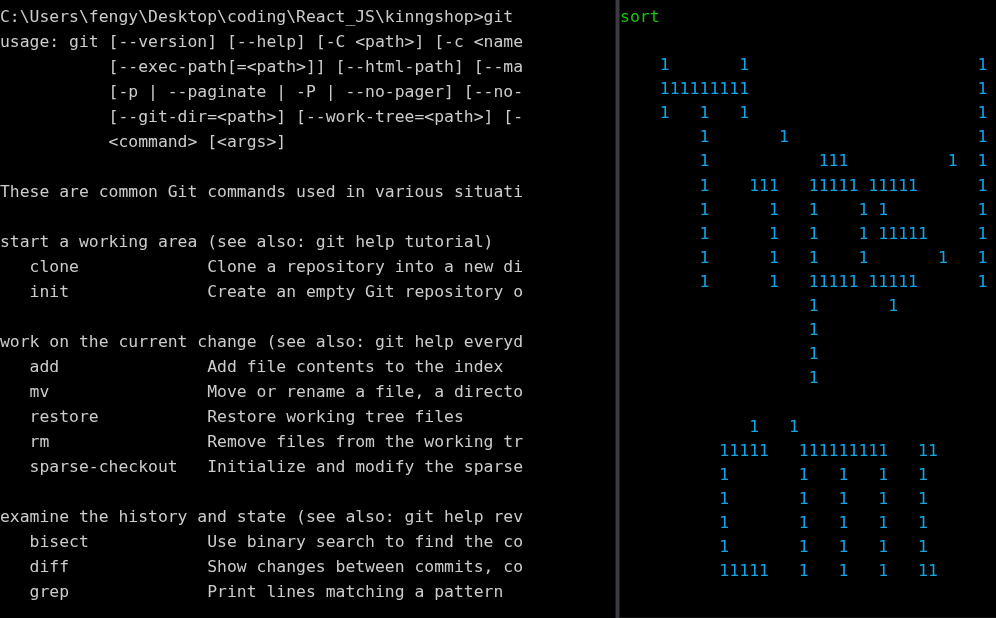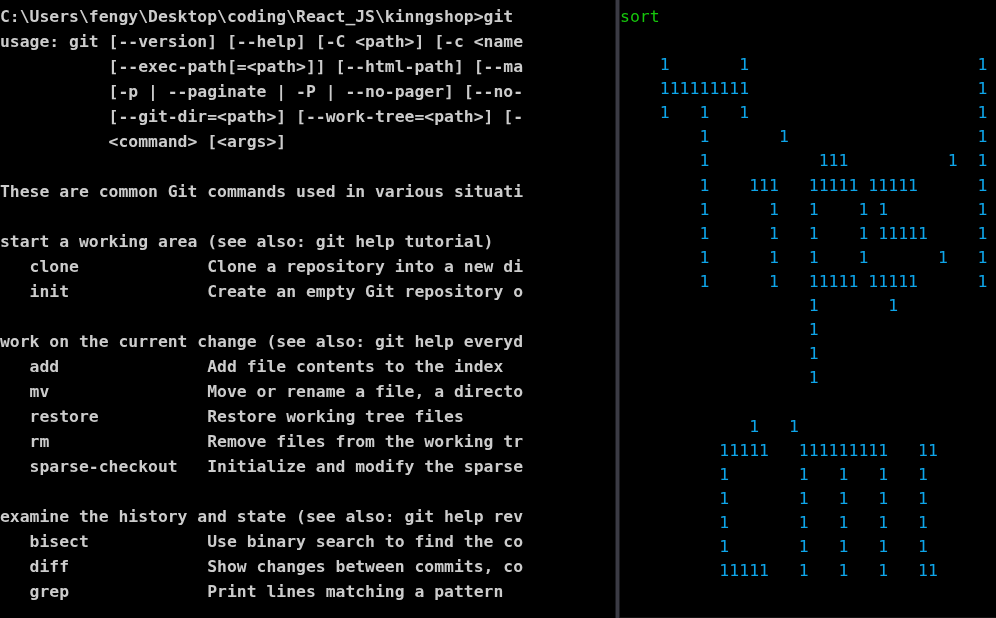--- a/index.html
+++ b/index.html
@@ -44,21 +44,20 @@
     top: 4px;
     left: 0;
     white-space: pre;
     font-size: 16.5px;
     line-height: 25px;
     letter-spacing: 0px;
   }
   #left-lines {
     color: #cccccc;
     font-size: 16.4px;
-    font-weight: bold;
   }
   #left-lines .line {
     height: 25px;
     white-space: pre;
     display: block;
   }
 
   
   #pane-divider {
     position: absolute;

